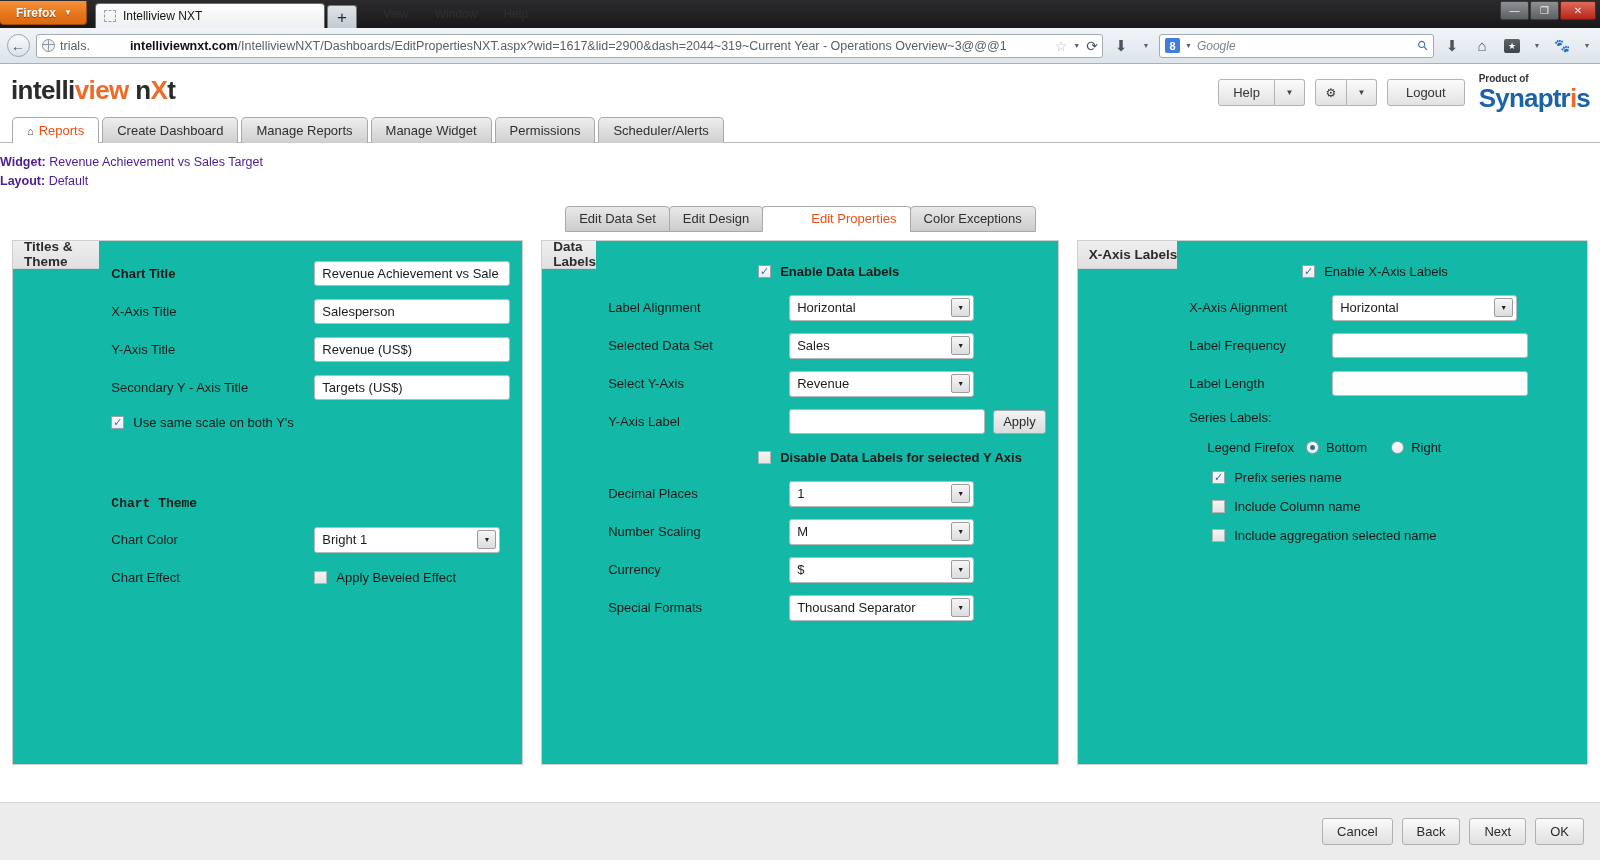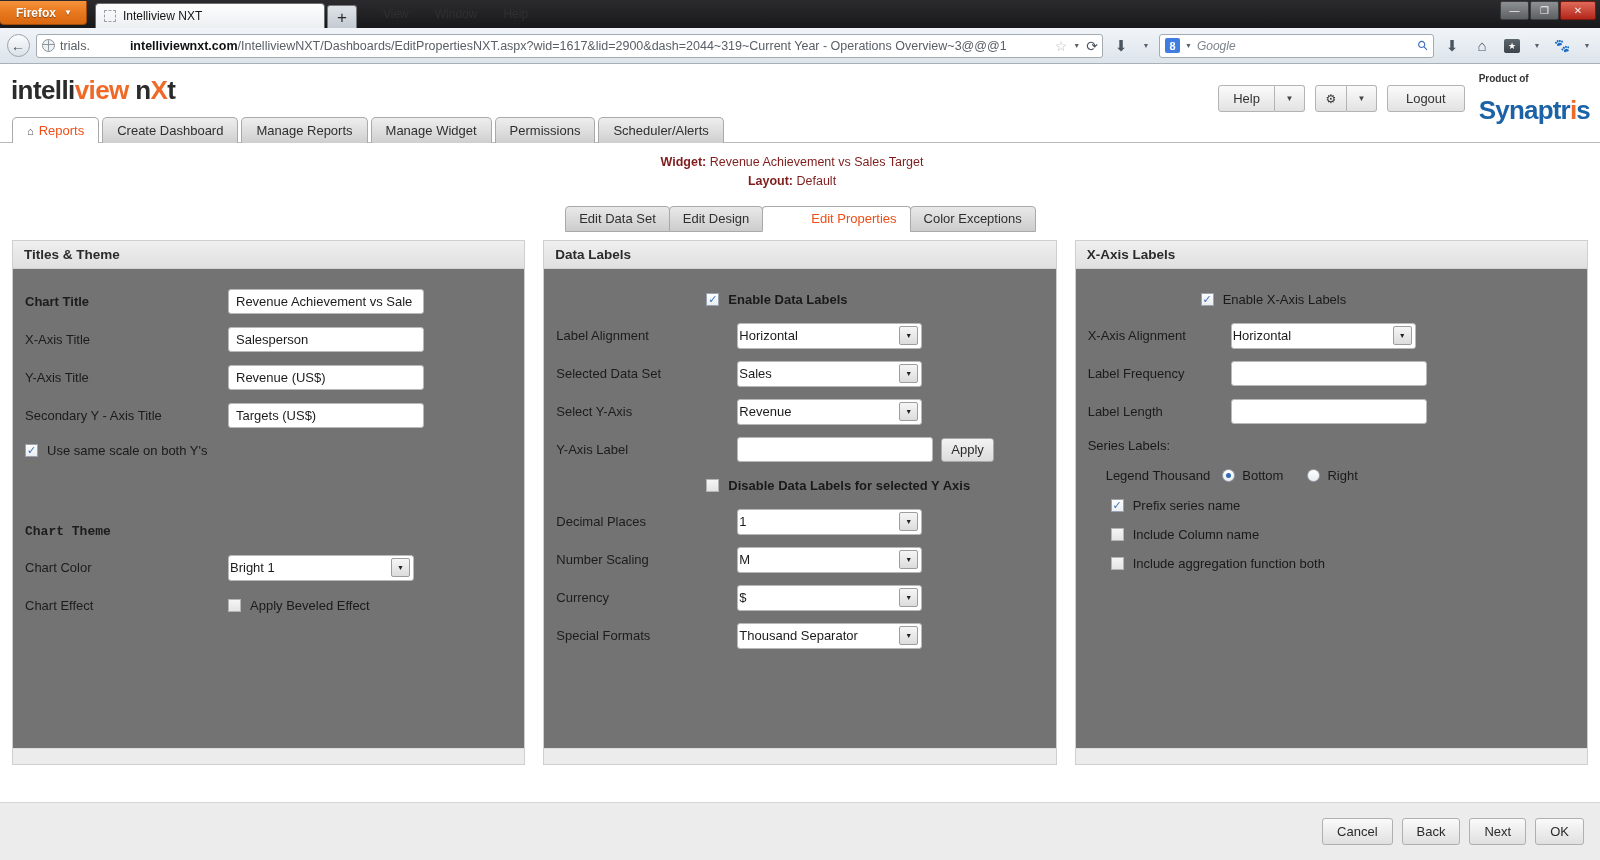--- a/index.html
+++ b/index.html
@@ -110,53 +110,53 @@
   .btngrp{ display:flex; }
   .gbtn{
     height:27px; padding:0 14px; display:flex;align-items:center;justify-content:center;
     background:linear-gradient(to bottom,#fbfbfb,#e2e2e2);
     border:1px solid #b3b3b3; border-radius:3px 0 0 3px; font-size:13px; color:#333;
   }
   .gbtn.solo{ border-radius:3px; padding:0 18px; }
   .gbtn.arrow{ width:30px; padding:0; border-left:none; border-radius:0 3px 3px 0; font-size:8px; color:#444; }
   .gbtn.gear{ width:32px; padding:0; border-radius:3px 0 0 3px; font-size:12px; }
   .synap{ text-align:left; line-height:1; margin-left:4px; }
-  .synap .pof{ font-size:10px; color:#333; display:block; margin-bottom:13px; font-weight:bold;}
+  .synap .pof{ font-size:10px; color:#333; display:block; margin-bottom:1px; font-weight:bold;}
   .synap .nm{ font-size:26px; font-weight:bold; color:#1b63a6; letter-spacing:-.8px; }
   .synap .nm i{ font-style:normal; color:#ef6a28; }
 
   
   .maintabs{ display:flex; align-items:flex-end; padding-left:12px; height:27px; gap:3px; position:relative; z-index:2;}
   .mtab{
     height:26px; padding:0 14px; display:flex;align-items:center; gap:5px;
     background:linear-gradient(to bottom,#eeeeee,#cfcfcf);
     border:1px solid #a9a9a9; border-bottom:none; border-radius:5px 5px 0 0;
     font-size:13px; color:#2f2f2f;
   }
   .mtab.active{ background:#fff; color:#ef4e16; }
   .homeglyph{ font-size:11px; color:#555; }
   .tabrule{ height:1px; background:#b9b9b9; margin-top:-1px; }
 
   
-  .winfo{ text-align:center; padding:10px 16px 0 0; font-size:12.5px; color:#7f1d1d; line-height:1.55; }
+  .winfo{ text-align:left; padding:10px 16px 0 0; font-size:12.5px; color:#4c1d95; line-height:1.55; }
   .winfo b{ font-weight:bold; }
 
   
   .subtabs{ display:flex; justify-content:center; align-items:flex-end; margin-top:14px; }
   .stab{
     height:26px; padding:0 13px; display:flex;align-items:center;
     background:linear-gradient(to bottom,#e9e9e9,#cccccc);
     border:1px solid #a9a9a9; font-size:13px; color:#2f2f2f;
     border-radius:4px 4px 0 0; margin-right:-1px;
   }
   .stab.active{ background:#fff; color:#ef4e16; border-bottom-color:#fff;padding-left:48px; }
 
   
   .panels{ display:flex; gap:18px; padding:8px 12px 0 12px; }
-  .panel{ flex:1; border:1px solid #cfcfcf; background:#737373; height:525px; display:flex; flex-direction:column; }
+  .panel{ flex:1; border:1px solid #cfcfcf; background:#14b8a6; height:525px; display:flex; }
   .panel-head{
     height:28px; background:linear-gradient(to bottom,#efefef,#e0e0e0);
     border-bottom:1px solid #d2d2d2; display:flex; align-items:center; padding-left:11px;
     font-weight:bold; font-size:13.5px; color:#2b2b2b;
   }
   .panel-body{ flex:1; padding:14px 12px 0 12px; position:relative; }
   .panel-foot{ height:16px; background:#ececec; border-top:1px solid #ddd; }
 
   
   .row{ display:flex; align-items:center; height:38px; }
@@ -164,21 +164,21 @@
   .lbl.bold{ font-weight:bold; }
   .txtin{
     height:25px; border:1px solid #b9b9b9; border-radius:3px; background:#fff;
     padding:0 7px; font-size:13px; color:#1c1c1c; display:flex; align-items:center;
     font-family:"Liberation Sans", sans-serif;
   }
   .w196{ width:196px; }
 
   .sel{
     height:26px; border:1px solid #b9b9b9; border-radius:3px; background:#fff;
-    display:flex; align-items:center; justify-content:space-between; padding:0 3px 0 1px;
+    display:flex; align-items:center; justify-content:space-between; padding:0 3px 0 7px;
     font-size:13px; color:#1c1c1c;
   }
   .sel .arrowbox{
     width:19px;height:19px; display:flex;align-items:center;justify-content:center;
     background:linear-gradient(to bottom,#f6f6f6,#dcdcdc);
     border:1px solid #9d9d9d; border-radius:2px; font-size:7px; color:#222;
   }
 
   .cbrow{ display:flex; align-items:center; gap:9px; }
   .cb{
@@ -505,41 +505,41 @@
           <div class="txtin" style="width:196px;"></div>
         </div>
         <div class="row">
           <div class="lbl" style="width:143px;">Label Length</div>
           <div class="txtin" style="width:196px;"></div>
         </div>
         <div class="row" style="height:30px;padding-left:0px;">
           <span>Series  Labels:</span>
         </div>
         <div class="row" style="height:30px;padding-left:18px;gap:12px;">
-          <span>Legend Thousand</span>
+          <span>Legend Firefox</span>
           <span class="cbrow" style="gap:7px;">
             <span class="rb on"></span>
             <span>Bottom</span>
           </span>
           <span class="cbrow" style="gap:7px;margin-left:12px;">
             <span class="rb"></span>
             <span>Right</span>
           </span>
         </div>
         <div class="row cbrow" style="height:29px;padding-left:23px;">
           <span class="cb checked">✓</span>
           <span>Prefix series name</span>
         </div>
         <div class="row cbrow" style="height:29px;padding-left:23px;">
           <span class="cb off"></span>
           <span>Include Column name</span>
         </div>
         <div class="row cbrow" style="height:29px;padding-left:23px;">
           <span class="cb off"></span>
-          <span>Include aggregation function both</span>
+          <span>Include aggregation selected name</span>
         </div>
       </div>
       <div class="panel-foot"></div>
     </div>
 
   </div>
 
   <div class="footer">
     <div class="fbtn">
         <span>Cancel</span>

